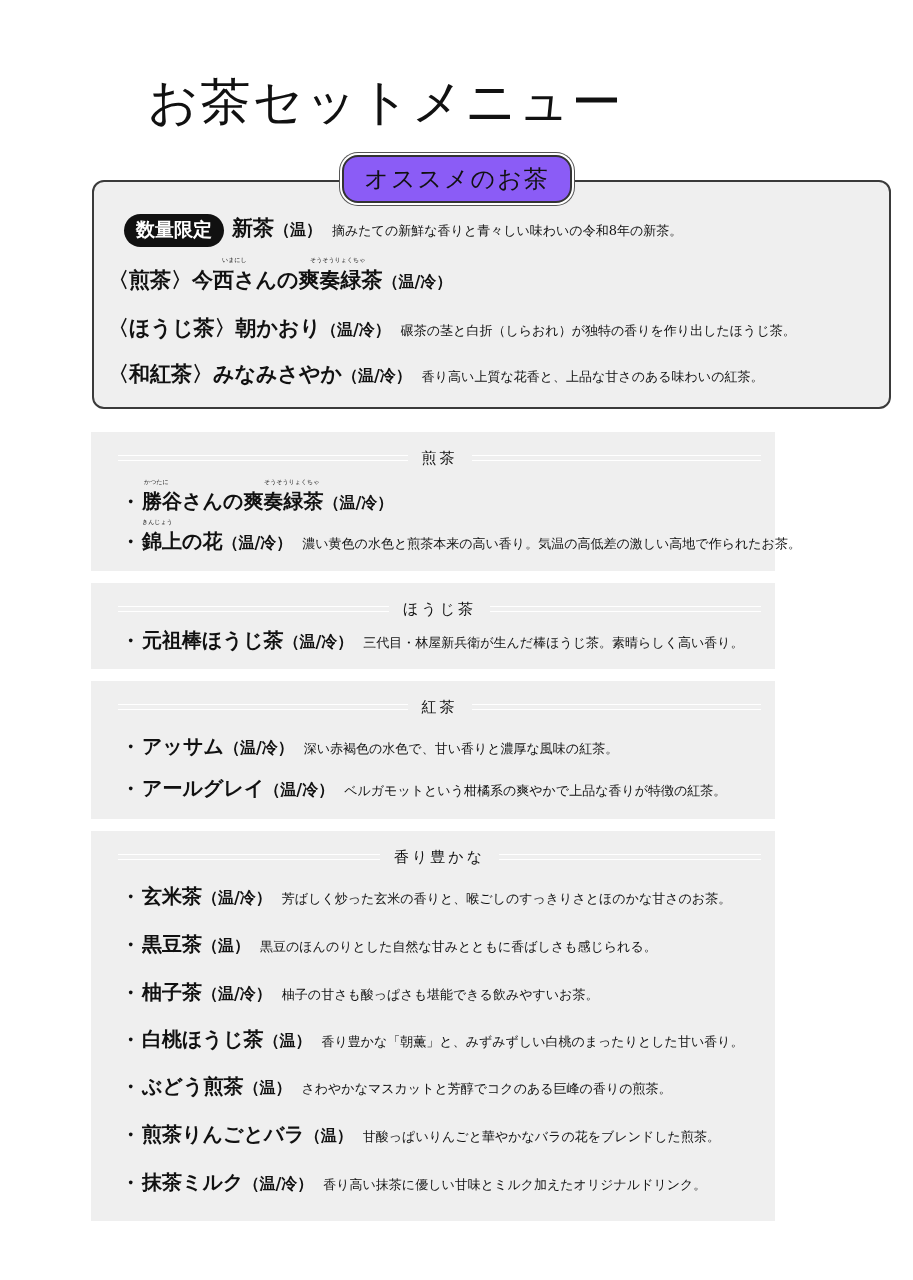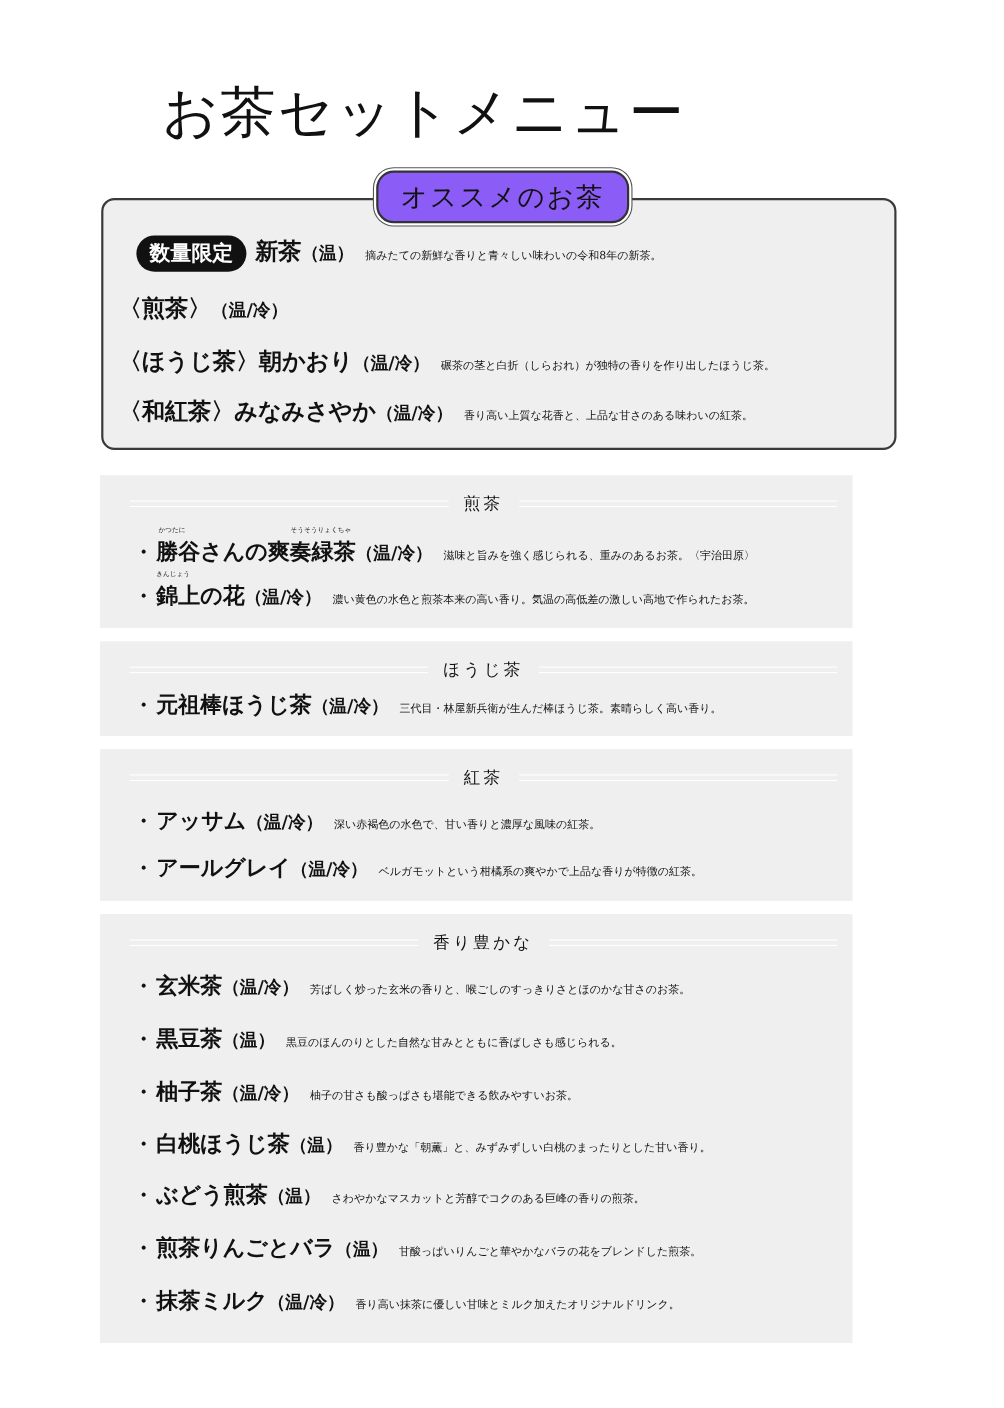--- a/index.html
+++ b/index.html
@@ -7,41 +7,41 @@
     width:913px; height:1280px; background:#ffffff; position:relative; overflow:hidden;
     font-family:"DejaVu Serif","Liberation Serif",serif; color:#111;
   }
   .title {
     position:absolute; left:0; top:70px; width:771px; text-align:center;
     font-size:50px; letter-spacing:2px; font-weight:normal; line-height:64px;
     font-family:"DejaVu Serif","Liberation Serif",serif;
   }
   
   .featured {
-    position:absolute; left:92px; top:180px; width:723px; height:229px;
+    position:absolute; left:92px; top:180px; width:799px; height:229px;
     border:2px solid #3a3a3a; border-radius:12px; background:#efefef;
     box-sizing:border-box;
   }
   .featured-tag {
     position:absolute; left:342px; top:155px; width:230px; height:48px;
     background:#8b5cf6; border:2px solid #333; border-radius:16px;
     box-shadow:0 0 0 2px #fff, 0 0 0 3px #555;
     display:flex; align-items:center; justify-content:center;
     font-size:24px; letter-spacing:2px; z-index:2; box-sizing:border-box;
   }
   .feat-row {
     position:absolute; left:30px; display:flex; align-items:baseline; white-space:nowrap;
   }
   .badge {
     background:#111; color:#fff; border-radius:18px; padding:3px 12px 4px 12px;
     font-size:19px; font-weight:bold; margin-right:8px; align-self:center;
   }
   .name { font-size:21px; font-weight:bold; position:relative;text-align:right; }
   .temp { font-size:16px; font-weight:bold; margin-right:10px; }
-  .desc { font-size:10px; }
+  .desc { font-size:13px; }
   .ruby {
     position:absolute; top:-10px; font-size:6px; font-weight:normal; white-space:nowrap;
   }
   
   .section {
     position:absolute; left:91px; width:684px; background:#efefef; box-sizing:border-box;
   }
   .sec-head {
     position:absolute; left:27px; right:14px; top:18px; height:16px;
     display:flex; align-items:center;
@@ -62,20 +62,25 @@
 <div class="featured-tag">オススメのお茶</div>
 <div class="featured">
   <div class="feat-row" style="top:32px">
     <span class="badge">数量限定</span>
     <span class="name">新茶</span>
     <span class="temp">（温）</span>
     <span class="desc">摘みたての新鮮な香りと青々しい味わいの令和8年の新茶。</span>
   </div>
   <div class="feat-row" style="top:84px;left:14px">
     <span class="name">〈煎茶〉</span>
+    <span class="name">
+      <span class="ruby" style="left:30px">いまにし</span>
+      <span class="ruby" style="left:118px">そうそうりょくちゃ</span>
+      <span>今西さんの爽奏緑茶</span>
+    </span>
     <span class="temp">（温/冷）</span>
   </div>
   <div class="feat-row" style="top:132px;left:14px">
     <span class="name">〈ほうじ茶〉</span>
     <span class="name">朝かおり</span>
     <span class="temp">（温/冷）</span>
     <span class="desc">碾茶の茎と白折（しらおれ）が独特の香りを作り出したほうじ茶。</span>
   </div>
   <div class="feat-row" style="top:178px;left:14px">
     <span class="name">〈和紅茶〉</span>
@@ -92,21 +97,20 @@
     <div class="sec-line"></div>
   </div>
   <div class="item" style="top:56px">
     <span class="bullet">・</span>
     <span class="name">
       <span class="ruby" style="left:2px">かつたに</span>
       <span class="ruby" style="left:122px">そうそうりょくちゃ</span>
       <span>勝谷さんの爽奏緑茶</span>
     </span>
     <span class="temp">（温/冷）</span>
-    <span class="desc">滋味と旨みを強く感じられる、重みのあるお茶。〈宇治田原〉</span>
   </div>
   <div class="item" style="top:96px">
     <span class="bullet">・</span>
     <span class="name">
       <span class="ruby" style="left:0px">きんじょう</span>
       <span>錦上の花</span>
     </span>
     <span class="temp">（温/冷）</span>
     <span class="desc">濃い黄色の水色と煎茶本来の高い香り。気温の高低差の激しい高地で作られたお茶。</span>
   </div>

